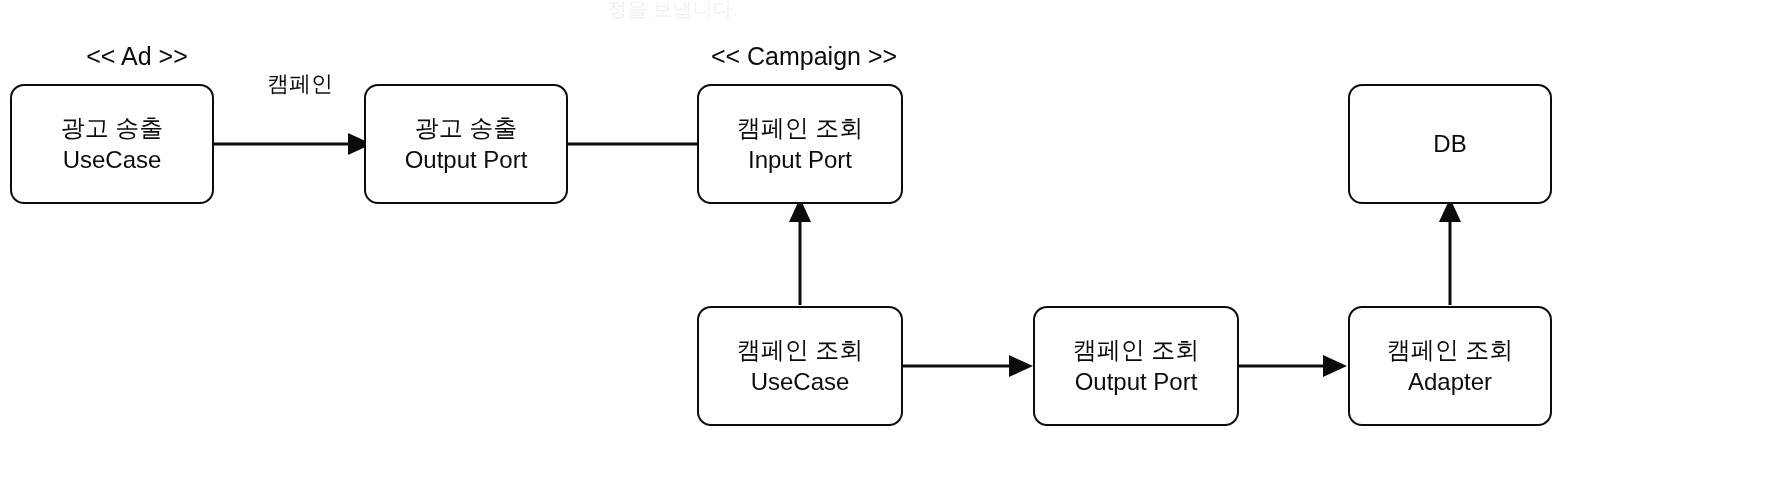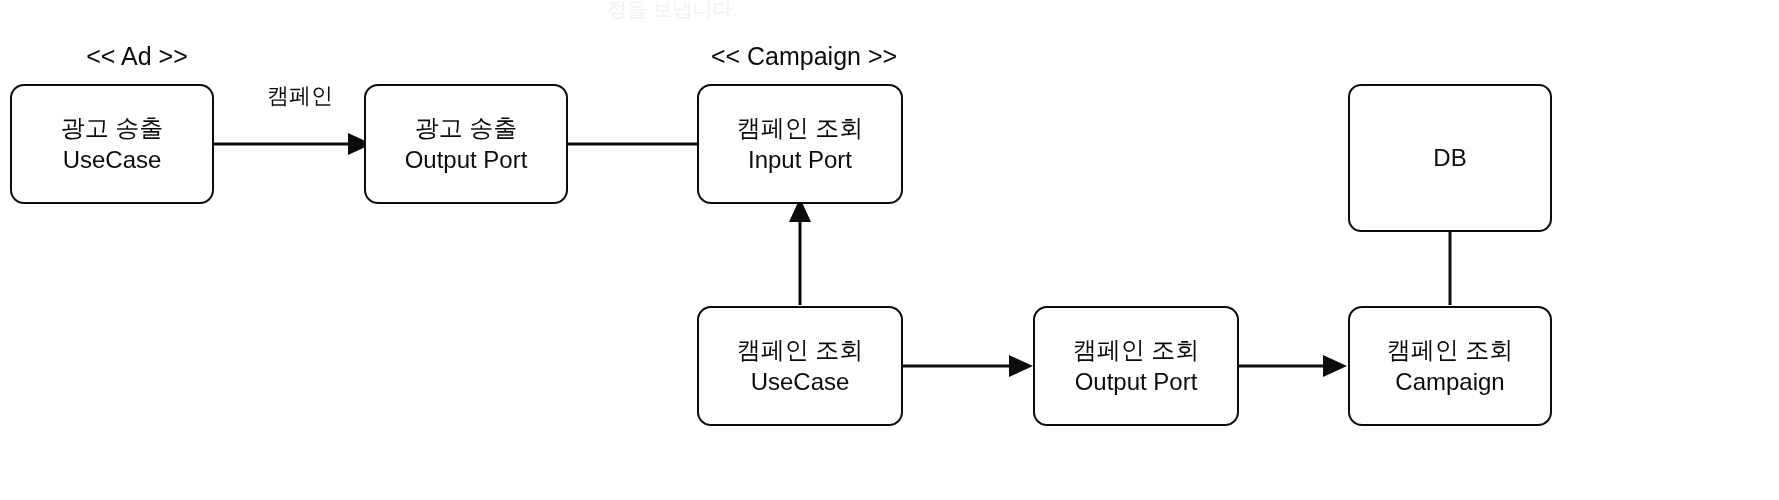--- a/index.html
+++ b/index.html
@@ -112,51 +112,51 @@
     <g>
       <line x1="1450" y1="305" x2="1450" y2="222"></line>
       <polygon points="1439,222 1450,198 1461,222"></polygon>
     </g>
   </svg>
 
   <div class="stereotype" style="left:700px; top:42px; width:208px;">&lt;&lt; Campaign &gt;&gt;</div>
 
   <div class="stereotype" style="left:62px; top:42px; width:150px;">&lt;&lt; Ad &gt;&gt;</div>
 
-  <div class="edge-label" style="left:232px; top:82px; width:136px;">
+  <div class="edge-label" style="left:232px; top:70px; width:136px;">
     <div>캠페인</div>
   </div>
 
   <div class="node" style="left:10px; top:84px; width:204px; height:120px;">
     <div class="line">광고 송출</div>
     <div class="line">UseCase</div>
   </div>
 
   <div class="node" style="left:364px; top:84px; width:204px; height:120px;">
     <div class="line">광고 송출</div>
     <div class="line">Output Port</div>
   </div>
 
   <div class="node" style="left:697px; top:84px; width:206px; height:120px;">
     <div class="line">캠페인 조회</div>
     <div class="line">Input Port</div>
   </div>
 
-  <div class="node" style="left:1348px; top:84px; width:204px; height:148px;border-radius:13px;">
+  <div class="node" style="left:1348px; top:84px; width:204px; height:120px;">
     <div class="line">DB</div>
   </div>
 
   <div class="node" style="left:697px; top:306px; width:206px; height:120px;">
     <div class="line">캠페인 조회</div>
     <div class="line">UseCase</div>
   </div>
 
   <div class="node" style="left:1033px; top:306px; width:206px; height:120px;">
     <div class="line">캠페인 조회</div>
     <div class="line">Output Port</div>
   </div>
 
   <div class="node" style="left:1348px; top:306px; width:204px; height:120px;">
     <div class="line">캠페인 조회</div>
-    <div class="line">Campaign</div>
+    <div class="line">Adapter</div>
   </div>
 
 </div>
 
 </body></html>

